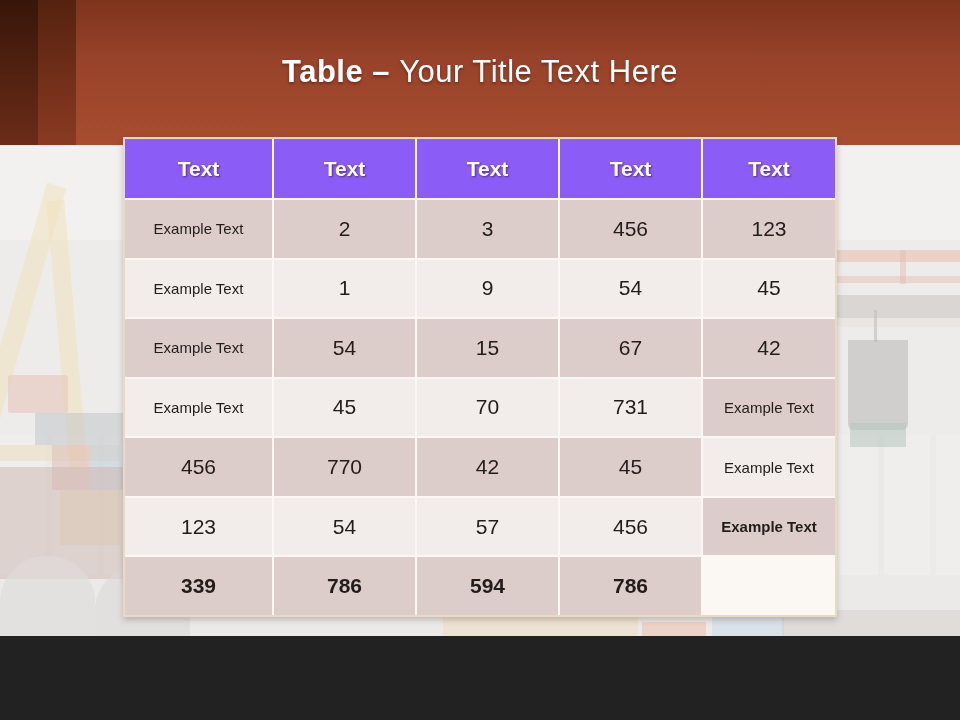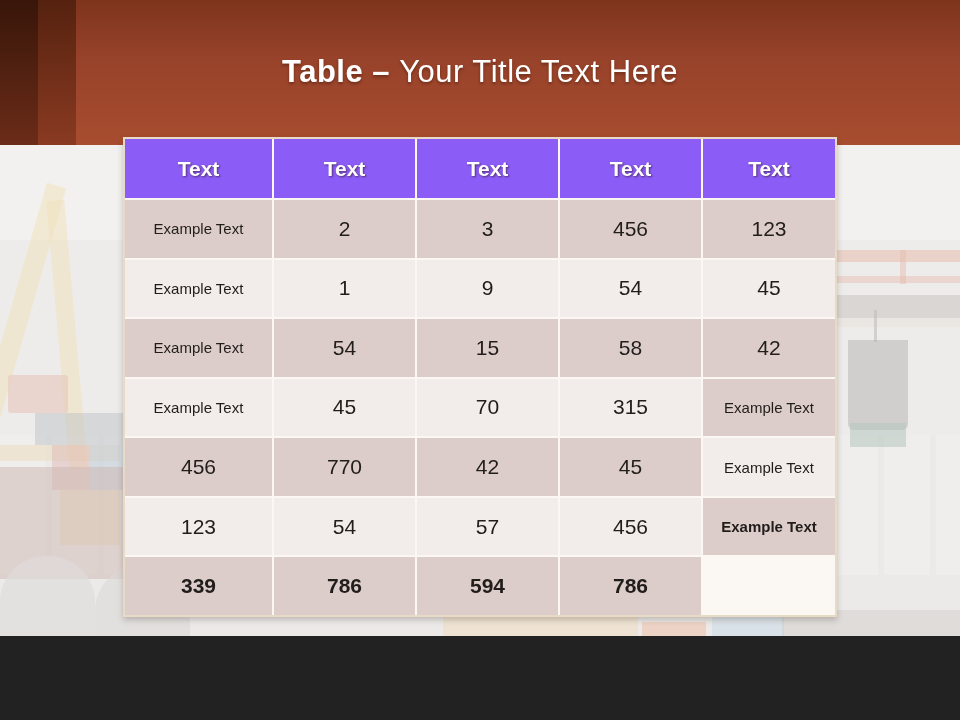--- a/index.html
+++ b/index.html
@@ -144,26 +144,26 @@
       <div class="cell td num odd">456</div>
       <div class="cell td num odd">123</div>
       <div class="cell td lbl even">Example Text</div>
       <div class="cell td num even">1</div>
       <div class="cell td num even">9</div>
       <div class="cell td num even">54</div>
       <div class="cell td num even">45</div>
       <div class="cell td lbl odd">Example Text</div>
       <div class="cell td num odd">54</div>
       <div class="cell td num odd">15</div>
-      <div class="cell td num odd">58</div>
+      <div class="cell td num odd">67</div>
       <div class="cell td num odd">42</div>
       <div class="cell td lbl even">Example Text</div>
       <div class="cell td num even">45</div>
       <div class="cell td num even">70</div>
-      <div class="cell td num even">315</div>
+      <div class="cell td num even">731</div>
       <div class="cell td lbl odd">Example Text</div>
       <div class="cell td num odd">456</div>
       <div class="cell td num odd">770</div>
       <div class="cell td num odd">42</div>
       <div class="cell td num odd">45</div>
       <div class="cell td lbl even">Example Text</div>
       <div class="cell td num even">123</div>
       <div class="cell td num even">54</div>
       <div class="cell td num even">57</div>
       <div class="cell td num even">456</div>

